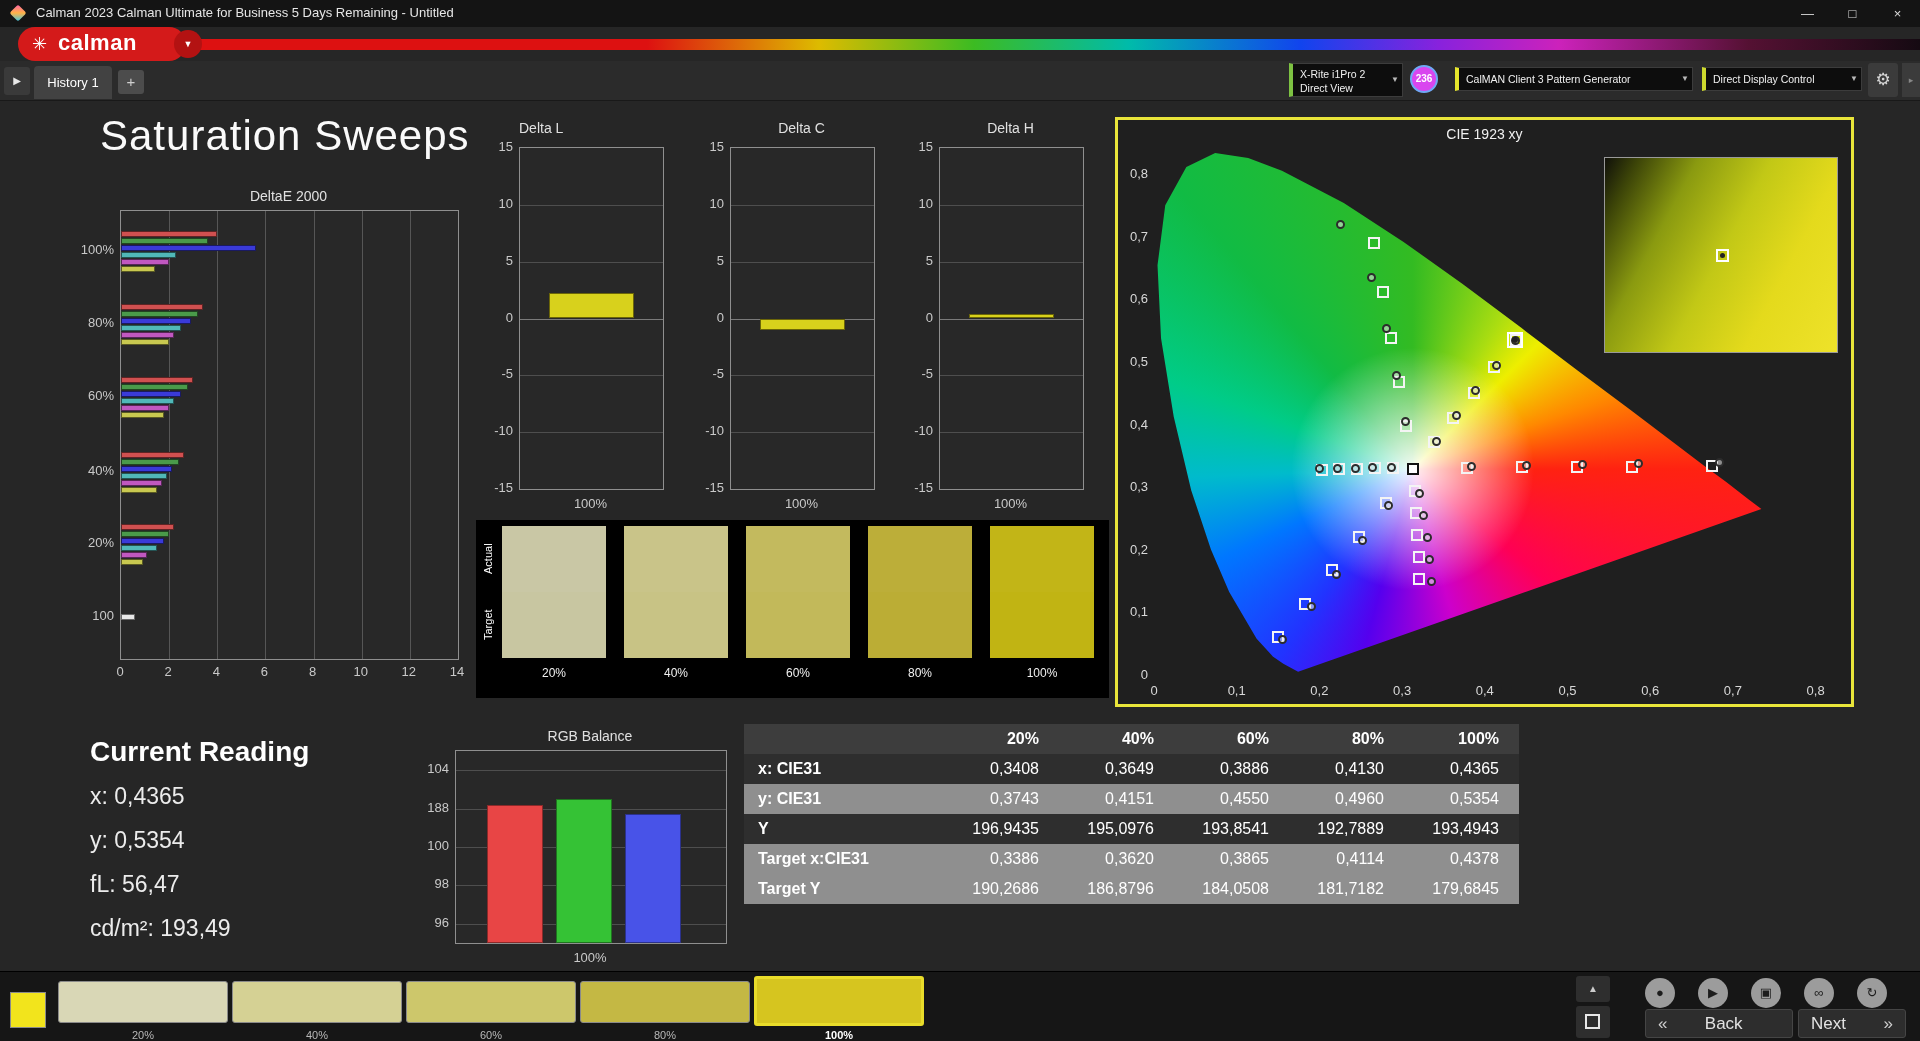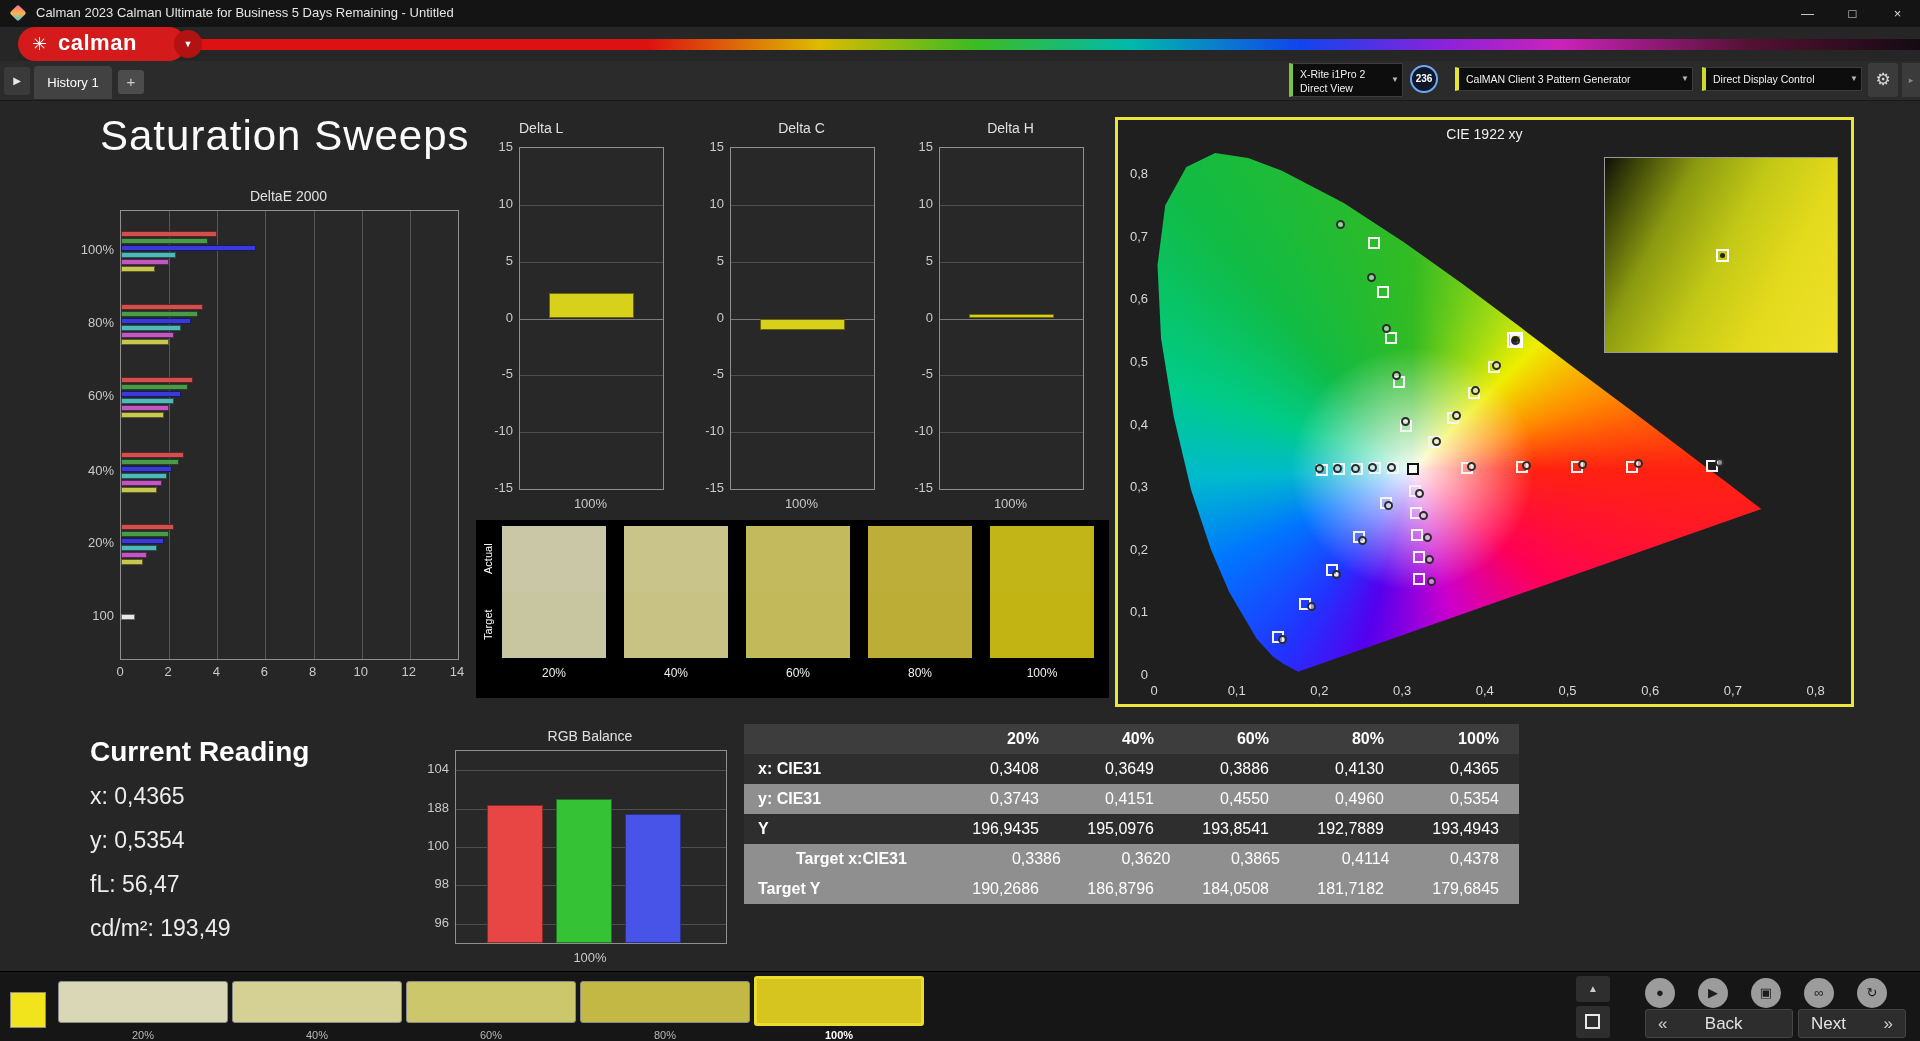--- a/index.html
+++ b/index.html
@@ -31,21 +31,21 @@
   #tab-row{position:absolute;left:0;top:61px;width:1920px;height:39px;background:#2b2b2b;border-bottom:1px solid #191919;}
   #tab-nav-button{position:absolute;left:4px;top:6px;width:26px;height:28px;background:#3a3a3a;border-radius:3px;
     color:#e8e8e8;font-size:10px;text-align:center;line-height:28px;}
   #history-tab{position:absolute;left:34px;top:5px;width:78px;height:33px;background:#424242;border-radius:4px 4px 0 0;
     color:#fff;font-size:13px;text-align:center;line-height:33px;}
   #add-tab-button{position:absolute;left:118px;top:9px;width:26px;height:24px;background:#4c4c4c;border-radius:3px;
     color:#cfcfcf;font-size:15px;text-align:center;line-height:24px;}
   .device-dd{position:absolute;background:#0d0d0d;border:1px solid #3c3c3c;color:#f0f0f0;box-sizing:border-box;}
   #meter-dd{left:1289px;top:2px;width:114px;height:34px;border-left:4px solid #7dc242;font-size:10.5px;line-height:1.35;padding:3px 16px 0 7px;}
   .dd-chevron{position:absolute;right:3px;top:50%;transform:translateY(-50%);font-size:8px;color:#b8b8b8;}
-  #meter-badge{position:absolute;left:1410px;top:4px;width:28px;height:28px;border-radius:50%;background:#0f172a;
+  #meter-badge{position:absolute;left:1410px;top:4px;width:28px;height:28px;border-radius:50%;background:#d946ef;
     border:2px solid #6fa8f5;box-sizing:border-box;color:#fff;font-size:10px;font-weight:bold;text-align:center;line-height:24px;}
   #patgen-dd{left:1455px;top:6px;width:238px;height:24px;border-left:4px solid #e6e62c;font-size:10.5px;line-height:22px;padding-left:7px;padding-right:16px;white-space:nowrap;}
   #dispctl-dd{left:1702px;top:6px;width:160px;height:24px;border-left:4px solid #cdd92e;font-size:10.5px;line-height:22px;padding-left:7px;padding-right:16px;white-space:nowrap;}
   #settings-button{position:absolute;left:1868px;top:2px;width:30px;height:34px;background:#3b3b3b;border-radius:3px;
     color:#d6d6d6;font-size:17px;text-align:center;line-height:34px;}
   #overflow-button{position:absolute;left:1902px;top:2px;width:18px;height:34px;background:#3b3b3b;color:#888;
     font-size:9px;text-align:center;line-height:34px;}
 
   
   #page-title{position:absolute;left:100px;top:112px;font-size:42px;font-weight:300;color:#fafafa;letter-spacing:1px;}
@@ -271,21 +271,21 @@
     <div style="position: absolute; left: 270px; top: 146px; width: 104px; text-align: center; font-size: 12px; color: rgb(240, 240, 240);">60%</div>
     <div style="position: absolute; left: 392px; top: 6px; width: 104px; height: 66px; background: rgb(188, 174, 57);"></div>
     <div style="position: absolute; left: 392px; top: 72px; width: 104px; height: 66px; background: rgb(187, 173, 53);"></div>
     <div style="position: absolute; left: 392px; top: 146px; width: 104px; text-align: center; font-size: 12px; color: rgb(240, 240, 240);">80%</div>
     <div style="position: absolute; left: 514px; top: 6px; width: 104px; height: 66px; background: rgb(194, 181, 23);"></div>
     <div style="position: absolute; left: 514px; top: 72px; width: 104px; height: 66px; background: rgb(193, 180, 19);"></div>
     <div style="position: absolute; left: 514px; top: 146px; width: 104px; text-align: center; font-size: 12px; color: rgb(240, 240, 240);">100%</div>
   </div>
 
 <div id="cie-panel">
-  <div id="cie-title">CIE 1922 xy</div>
+  <div id="cie-title">CIE 1923 xy</div>
   <div id="cie-horseshoe"></div>
   <div id="cie-inset">
     <div id="cie-inset-marker">
       <div id="cie-inset-dot"></div>
     </div>
   </div>
 <div style="position: absolute; left: 18px; top: 563px; width: 36px; text-align: center; font-size: 13px; color: rgb(216, 216, 216);">0</div>
     <div style="position: absolute; left: 100.7px; top: 563px; width: 36px; text-align: center; font-size: 13px; color: rgb(216, 216, 216);">0,1</div>
     <div style="position: absolute; left: 183.4px; top: 563px; width: 36px; text-align: center; font-size: 13px; color: rgb(216, 216, 216);">0,2</div>
     <div style="position: absolute; left: 266.1px; top: 563px; width: 36px; text-align: center; font-size: 13px; color: rgb(216, 216, 216);">0,3</div>
@@ -423,21 +423,21 @@
     </div>
     <div style="position: relative; display: flex; height: 30px; line-height: 30px; background: rgb(46, 46, 46);">
       <div style="position: relative; width: 200px; font-weight: bold; font-size: 16px; color: rgb(255, 255, 255); padding-left: 14px; box-sizing: border-box;">Y</div>
       <div style="position: relative; width: 115px; text-align: right; padding-right: 20px; font-size: 16px; color: rgb(255, 255, 255); box-sizing: border-box;">196,9435</div>
       <div style="position: relative; width: 115px; text-align: right; padding-right: 20px; font-size: 16px; color: rgb(255, 255, 255); box-sizing: border-box;">195,0976</div>
       <div style="position: relative; width: 115px; text-align: right; padding-right: 20px; font-size: 16px; color: rgb(255, 255, 255); box-sizing: border-box;">193,8541</div>
       <div style="position: relative; width: 115px; text-align: right; padding-right: 20px; font-size: 16px; color: rgb(255, 255, 255); box-sizing: border-box;">192,7889</div>
       <div style="position: relative; width: 115px; text-align: right; padding-right: 20px; font-size: 16px; color: rgb(255, 255, 255); box-sizing: border-box;">193,4943</div>
     </div>
     <div style="position: relative; display: flex; height: 30px; line-height: 30px; background: rgb(143, 143, 143);">
-      <div style="position: relative; width: 200px; font-weight: bold; font-size: 16px; color: rgb(255, 255, 255); padding-left: 14px; box-sizing: border-box; margin-left: 38px;">Target x:CIE31</div>
+      <div style="position: relative; width: 200px; font-weight: bold; font-size: 16px; color: rgb(255, 255, 255); padding-left: 14px; box-sizing: border-box;">Target x:CIE31</div>
       <div style="position: relative; width: 115px; text-align: right; padding-right: 20px; font-size: 16px; color: rgb(255, 255, 255); box-sizing: border-box;">0,3386</div>
       <div style="position: relative; width: 115px; text-align: right; padding-right: 20px; font-size: 16px; color: rgb(255, 255, 255); box-sizing: border-box;">0,3620</div>
       <div style="position: relative; width: 115px; text-align: right; padding-right: 20px; font-size: 16px; color: rgb(255, 255, 255); box-sizing: border-box;">0,3865</div>
       <div style="position: relative; width: 115px; text-align: right; padding-right: 20px; font-size: 16px; color: rgb(255, 255, 255); box-sizing: border-box;">0,4114</div>
       <div style="position: relative; width: 115px; text-align: right; padding-right: 20px; font-size: 16px; color: rgb(255, 255, 255); box-sizing: border-box;">0,4378</div>
     </div>
     <div style="position: relative; display: flex; height: 30px; line-height: 30px; background: rgb(143, 143, 143);">
       <div style="position: relative; width: 200px; font-weight: bold; font-size: 16px; color: rgb(255, 255, 255); padding-left: 14px; box-sizing: border-box;">Target Y</div>
       <div style="position: relative; width: 115px; text-align: right; padding-right: 20px; font-size: 16px; color: rgb(255, 255, 255); box-sizing: border-box;">190,2686</div>
       <div style="position: relative; width: 115px; text-align: right; padding-right: 20px; font-size: 16px; color: rgb(255, 255, 255); box-sizing: border-box;">186,8796</div>

